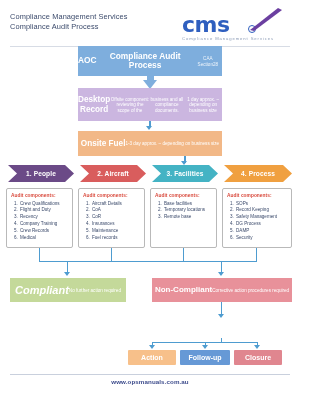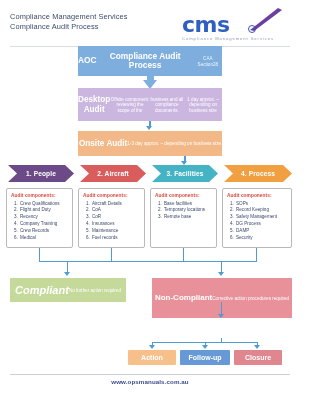--- a/index.html
+++ b/index.html
@@ -200,21 +200,21 @@
 
   
   .box-compliant {
     left: 10px; top: 278px; width: 116px; height: 24px;
     background: #c4d99a;
   }
   .box-compliant .b-title { font-size: 11px; color:#ffffff;font-style:italic; }
   .box-compliant .b-sub   { font-size: 4.6px; color:#ffffff; }
 
   .box-noncompliant {
-    left: 152px; top: 278px; width: 140px; height: 40px;
+    left: 152px; top: 278px; width: 140px; height: 24px;
     background: #e8919a;
   }
   .box-noncompliant .b-title { font-size: 8px; color:#ffffff; }
   .box-noncompliant .b-sub   { font-size: 4.6px; color:#ffffff; }
 
   .box-report {
     left: 185px; top: 320px; width: 74px; height: 18px;
     background: #b9a3d4;
   }
   .box-report .b-title { font-size: 7.6px; color:#ffffff; }
@@ -289,31 +289,31 @@
   <div class="box box-aoc">
     <div class="b-title">AOC</div>
     <div class="b-title">Compliance Audit Process</div>
     <div class="b-sub">CAA Section28</div>
   </div>
 
   <div class="vline big" style="left:146.5px; top:76px; height:5px;"></div>
   <div class="vhead big" style="left:143px; top:80px;"></div>
 
   <div class="box box-desktop">
-    <div class="b-title">Desktop Audit</div>
+    <div class="b-title">Desktop Record</div>
     <div class="b-sub">Offsite component: reviewing the scope of the</div>
     <div class="b-sub">business and all compliance documents.</div>
     <div class="b-sub">1 day approx. – depending on business size</div>
   </div>
 
   <div class="vline" style="left:149.3px; top:121px; height:6px;"></div>
   <div class="vhead" style="left:146.4px; top:126px;"></div>
 
   <div class="box box-onsite">
-    <div class="b-title">Onsite Audit</div>
+    <div class="b-title">Onsite Fuel</div>
     <div class="b-sub">1-3 day approx. – depending on business size</div>
   </div>
 
   <div class="vline" style="left:184.3px; top:156px; height:7px;"></div>
   <div class="vhead" style="left:181.4px; top:161px;"></div>
 
   <div class="chevron chev-1">
     <span>1. People</span>
   </div>
   <div class="chevron chev-2">

